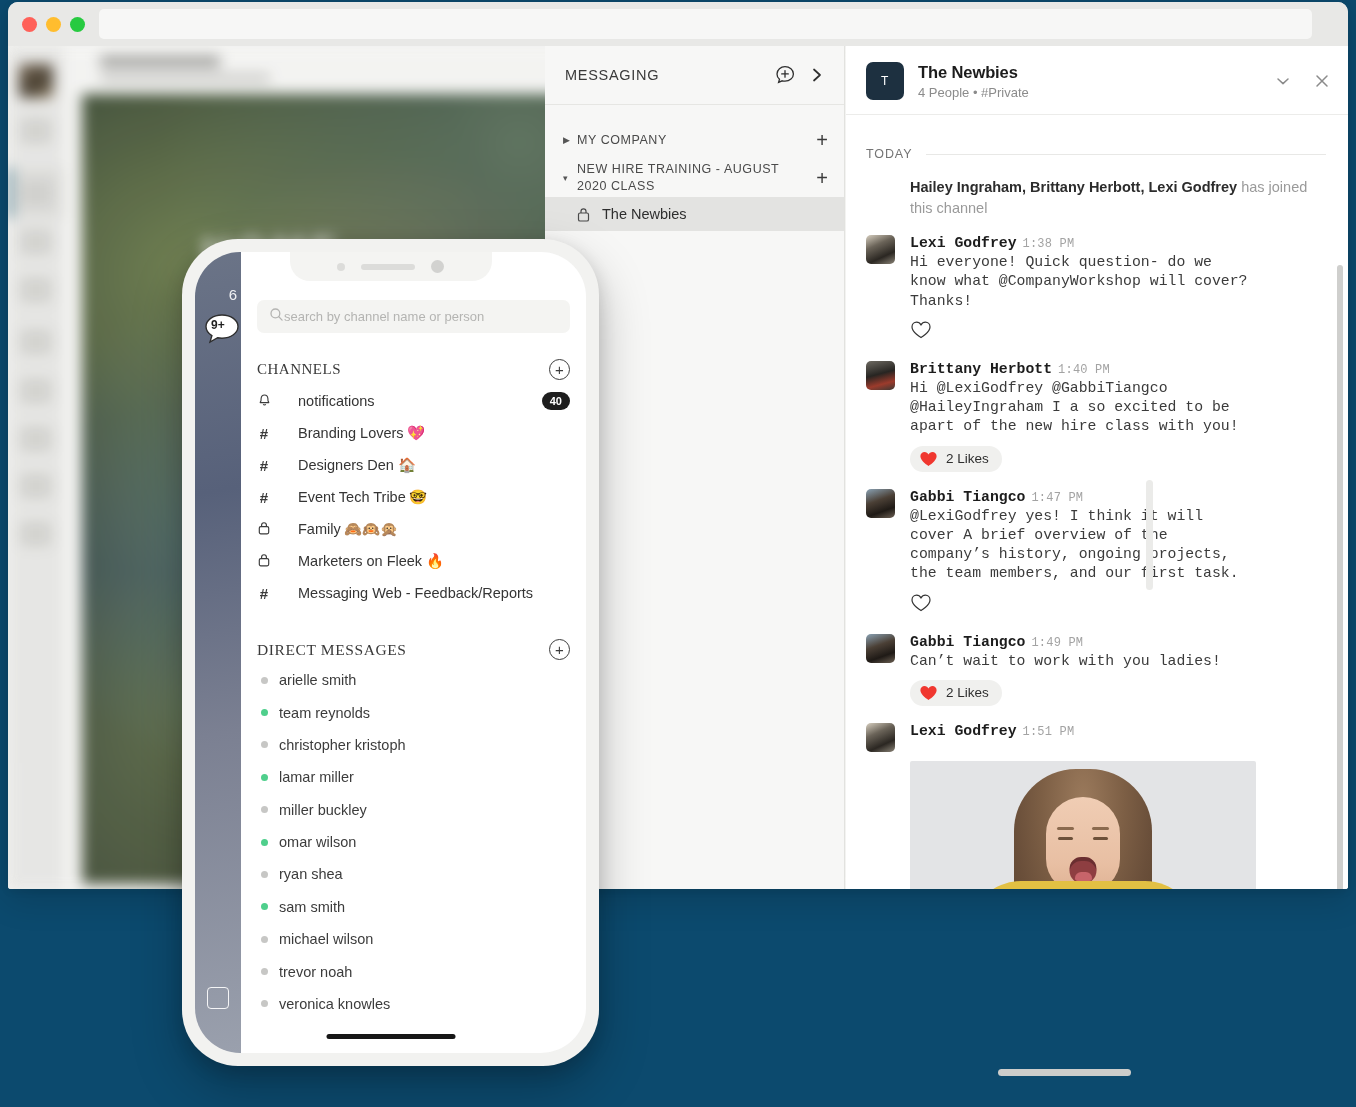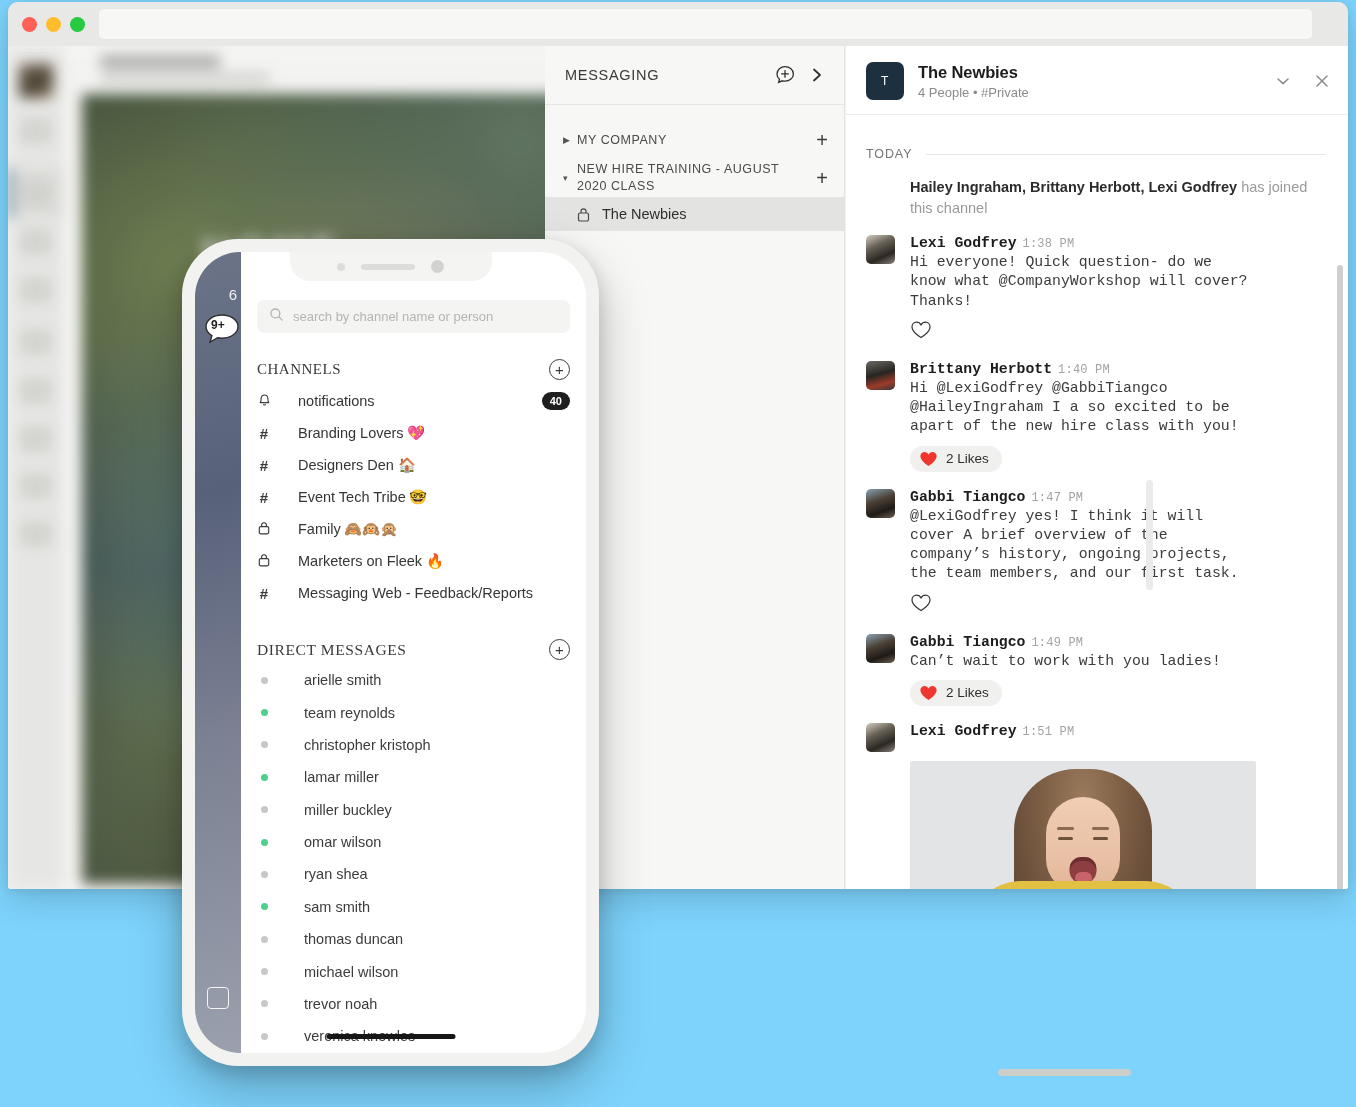--- a/index.html
+++ b/index.html
@@ -2,21 +2,21 @@
 <html><head>
 <meta charset="utf-8">
 <style>
   * { box-sizing: border-box; margin: 0; padding: 0; }
   html, body {
     width: 1356px; height: 1107px;
     background: #ffffff;
     font-family: "Liberation Sans", sans-serif;
     overflow: hidden;
   }
-  .stage { position: relative; width: 1356px; height: 1107px; background:#7dd3fc; }
+  .stage { position: relative; width: 1356px; height: 1107px; background:#0c4a6e; }
 
   
   .window {
     position: absolute; left: 8px; top: 2px;
     width: 1340px; height: 887px;
     background: #e9e9e7;
     border-radius: 10px 10px 3px 3px;
     box-shadow: 0 10px 34px rgba(0,0,0,0.16), 0 2px 8px rgba(0,0,0,0.08);
     overflow: hidden;
   }
@@ -276,21 +276,21 @@
     position: absolute; left: 12px; bottom: 44px; width: 22px; height: 22px;
     border: 1.6px solid rgba(255,255,255,.9); border-radius: 4px;
   }
 
   .phone-screen {
     position: absolute; left: 46px; top: 0; right: 0; bottom: 0;
     background: #fff; padding: 0 16px; overflow: hidden;
   }
   .search-box {
     margin-top: 48px; height: 33px; background: #f4f4f2; border-radius: 7px;
-    display: flex; align-items: center; gap: 9px; padding: 0 12px;
+    display: flex; align-items: center; padding: 0 12px;
   }
   .search-ph { font-size: 13px; color: #b4b4b2; }
   .sec-head {
     display: flex; align-items: center; margin-top: 26px; margin-bottom: 4px;
   }
   .sec-title { flex: 1; font-size: 15px; letter-spacing: .5px; color: #3a3a3a; font-family: Liberation Serif, serif; }
   .sec-title.dm { font-size: 15.5px; letter-spacing: .6px; }
   .circle-plus {
     width: 21px; height: 21px; border-radius: 50%; border: 1.4px solid #3c3c3c;
     display: flex; align-items: center; justify-content: center;
@@ -302,21 +302,21 @@
   .ph-chan-sym { width: 14px; flex: none; text-align: center; font-size: 15px; color: #3a3a3a; font-weight: 600; }
   .ph-chan-name { flex: 1; font-size: 14.5px; color: #353535; margin-left: 16px; }
   .ph-badge {
     background: #1e1e1e; color: #fff; font-size: 11px; font-weight: 600;
     border-radius: 11px; padding: 3px 8px; min-width: 25px; text-align: center;
   }
   .ph-dm { display: flex; align-items: center; gap: 11px; padding: 8.2px 0 8.2px 4px; }
   .dot { width: 7px; height: 7px; border-radius: 50%; flex: none; }
   .dot.on { background: #4fcf8c; }
   .dot.off { background: #c7c7c5; }
-  .ph-dm-name { font-size: 14.5px; color: #3c3c3c; margin-left: 25px; }
+  .ph-dm-name { font-size: 14.5px; color: #3c3c3c; }
   .home-bar {
     position: absolute; left: 50%; bottom: 14px; transform: translateX(-50%);
     width: 129px; height: 5px; border-radius: 3px; background: #161616; z-index: 6;
   }
 
   
   .h-scroll {
     position: absolute; left: 998px; top: 1069px; width: 133px; height: 7px;
     background: #cdcdcb; border-radius: 4px;
   }
@@ -676,24 +676,20 @@
         <div class="ph-dm">
           <span class="dot off"></span>
           <span class="ph-dm-name">ryan shea</span>
         </div>
         <div class="ph-dm">
           <span class="dot on"></span>
           <span class="ph-dm-name">sam smith</span>
         </div>
         <div class="ph-dm">
           <span class="dot off"></span>
-          <span class="ph-dm-name">thomas duncan</span>
-        </div>
-        <div class="ph-dm">
-          <span class="dot off"></span>
           <span class="ph-dm-name">michael wilson</span>
         </div>
         <div class="ph-dm">
           <span class="dot off"></span>
           <span class="ph-dm-name">trevor noah</span>
         </div>
         <div class="ph-dm">
           <span class="dot off"></span>
           <span class="ph-dm-name">veronica knowles</span>
         </div>

